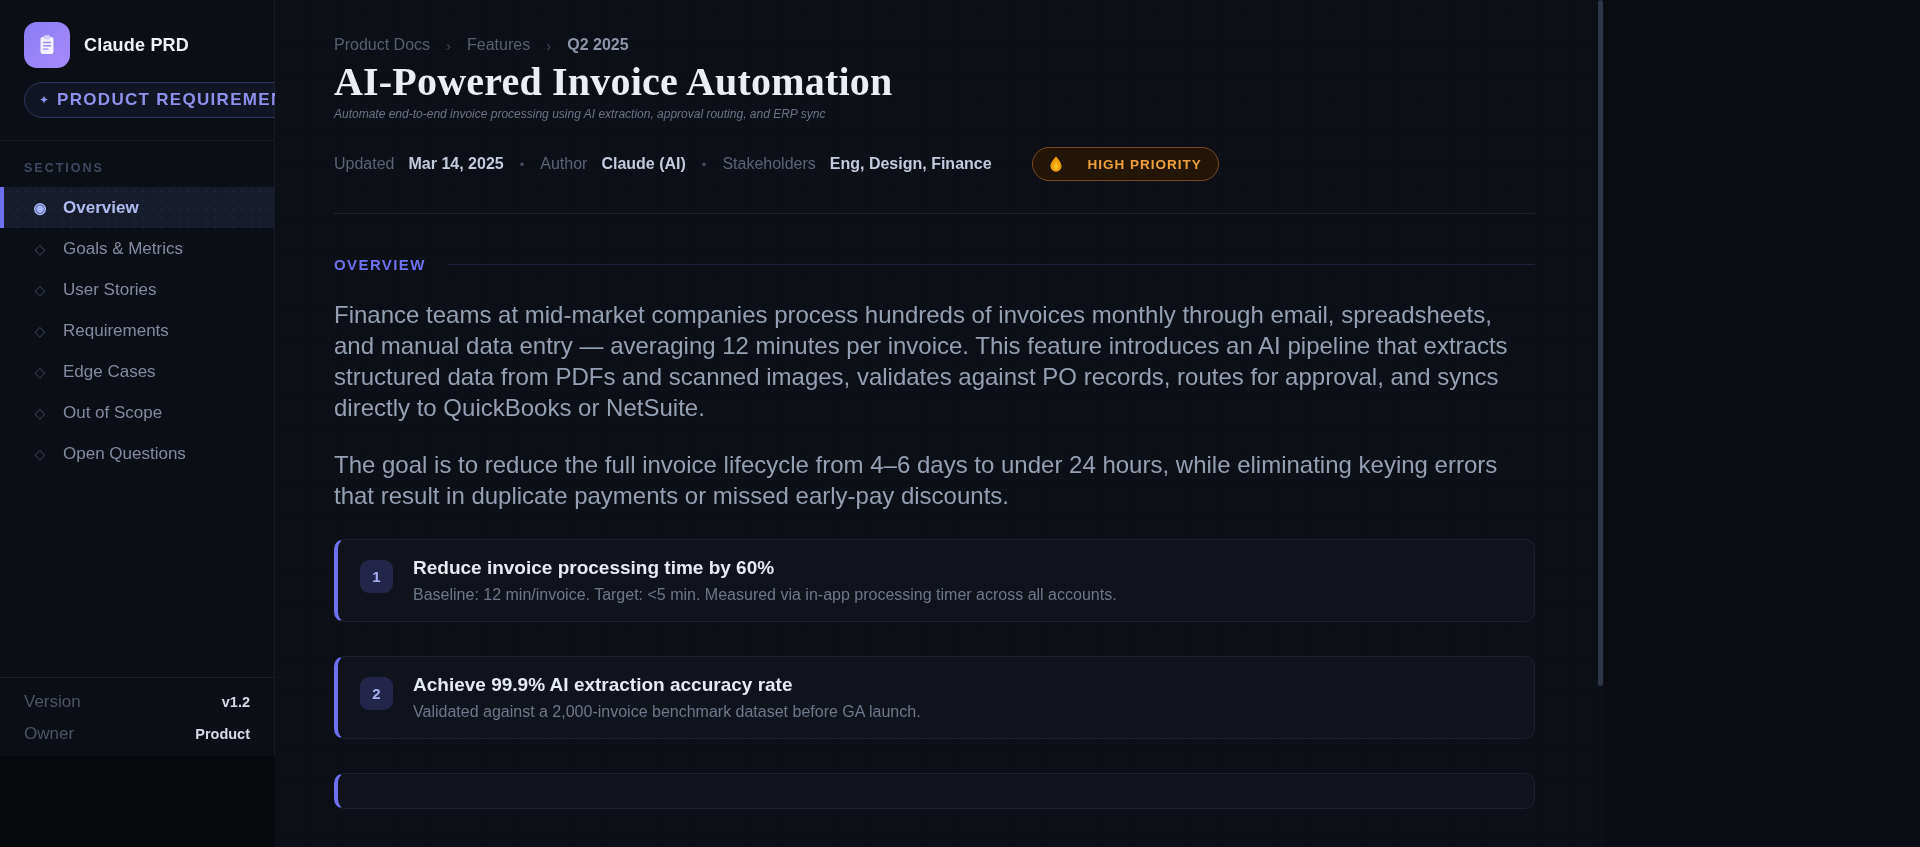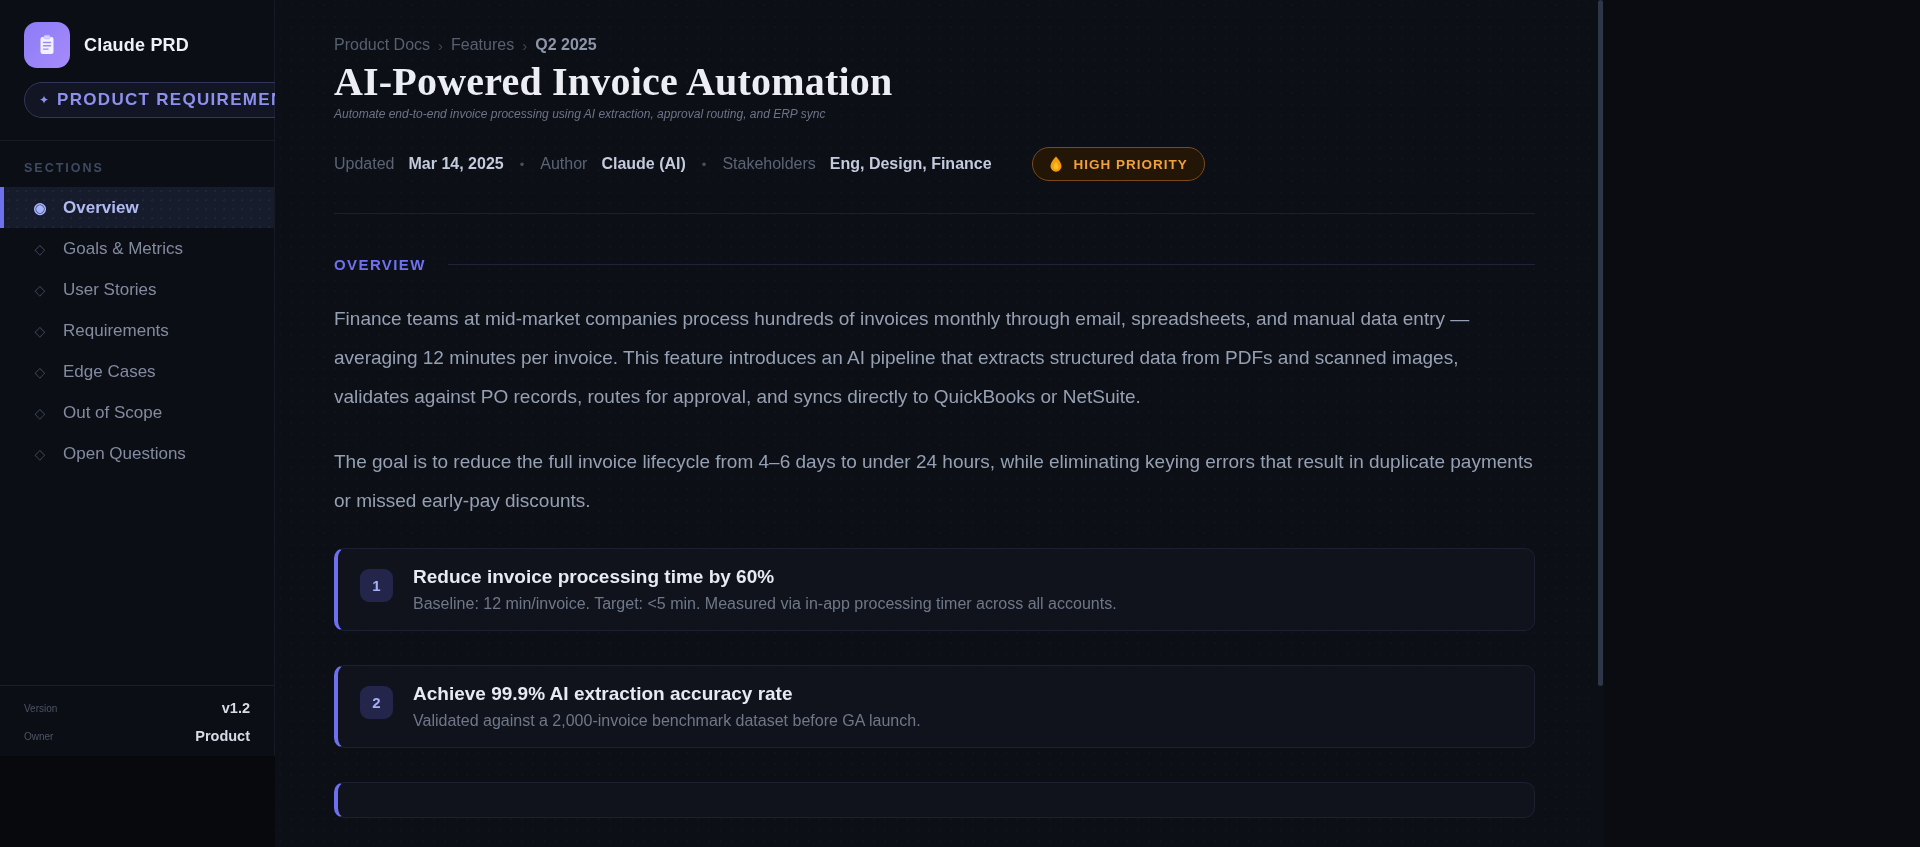--- a/index.html
+++ b/index.html
@@ -24,48 +24,48 @@
     letter-spacing:2px; color:#3f4a61; }
   .nav { display:flex; flex-direction:column; }
   .nav-item { height:41px; display:flex; align-items:center; gap:14px; padding-left:27px;
     color:#828ba0; font-size:17px; cursor:pointer; border-left:4px solid transparent; }
   .nav-item .dia { color:#3f4a5e; font-size:14px; width:18px; text-align:center; }
   .nav-item.active { background:#171c2c; border-left:4px solid #6e70f0; color:#b0bbf2; font-weight:bold;
     background-image:radial-gradient(rgba(140,150,255,0.09) 1px, transparent 1px); background-size:9px 9px; }
   .nav-item.active .eye { color:#a5b4fc; font-size:15px; width:18px; text-align:center; }
   .side-footer { margin-top:auto; border-top:1px solid #1a1f2a; padding:14px 24px 0 24px; }
   .sf-row { display:flex; justify-content:space-between; align-items:center; margin-bottom:12px; }
-  .sf-label { color:#4c5565; font-size:10px; }
+  .sf-label { color:#4c5565; font-size:17px; }
   .sf-value { color:#d6dbe6; font-size:14.5px; font-weight:bold; }
 
   
   .main { width:1322px; height:847px; background:#0c0f16; overflow:hidden; position:relative;
     background-image:radial-gradient(rgba(255,255,255,0.018) 1px, transparent 1px); background-size:11px 11px; }
   .content { padding:36px 62px 0 59px; }
-  .breadcrumb { display:flex; align-items:flex-end; gap:8px; font-size:16px; }
+  .breadcrumb { display:flex; align-items:flex-end; gap:16px; font-size:16px; }
   .crumb { color:#57606f; cursor:pointer; }
   .crumb-sep { color:#3f4857; font-size:15px; }
   .crumb.current { color:#8d96a8;font-weight:bold; }
   .page-title { margin-top:4px; font-family:"Liberation Serif", serif; font-weight:bold;
     font-size:40px; color:#eceef4; letter-spacing:0.2px; }
   .subtitle { margin-top:2px; font-size:12px; color:#6b7487;font-style:italic; }
   .meta-row { margin-top:26px; display:flex; align-items:center; gap:14px; font-size:16px; }
   .meta-label { color:#5b6475; }
   .meta-value { color:#c3cbdd; font-weight:bold; }
   .meta-dot { color:#475063; font-size:13px; margin:0 2px; }
-  .priority-badge { margin-left:26px; display:inline-flex; align-items:center; gap:11px;
+  .priority-badge { margin-left:26px; display:inline-flex; align-items:center; gap:25px;
     background:#241607; border:1px solid #7a4a1e; border-radius:999px; padding:8px 16px; }
   .priority-badge .txt { color:#f0a13c; font-size:13.5px; font-weight:bold; letter-spacing:1px; }
   .header-divider { height:1px; background:#1b2029; margin-top:32px; }
 
   .section-head { display:flex; align-items:center; margin-top:42px; }
   .section-head .h { color:#6f71f0; font-size:15px; font-weight:bold; letter-spacing:1.4px; white-space:nowrap; }
   .section-head .line { flex:1; height:1px; background:#20243a; margin-left:22px; }
 
-  .para { margin-top:26px; color:#95a0b2; font-size:19px; line-height:39px; max-width:1200px; }
+  .para { margin-top:26px; color:#95a0b2; font-size:24px; line-height:31px; max-width:1200px; }
 
   .goals { margin-top:28px; display:flex; flex-direction:column; gap:34px; }
   .goal-card { background:#10131b; border:1px solid #1c2030; border-left:4px solid #6e70f0;
     border-radius:10px; padding:17px 22px 17px 22px; display:flex; gap:20px; align-items:flex-start; }
   .goal-num { width:33px; height:33px; border-radius:9px; background:#23264a; color:#a7b0f5;
     font-size:15px; font-weight:bold; display:flex; align-items:center; justify-content:center;
     flex-shrink:0; margin-top:3px; }
   .goal-title { color:#e6eaf2; font-size:19px; font-weight:bold; }
   .goal-desc { margin-top:7px; color:#6e7889; font-size:16px; }
 

